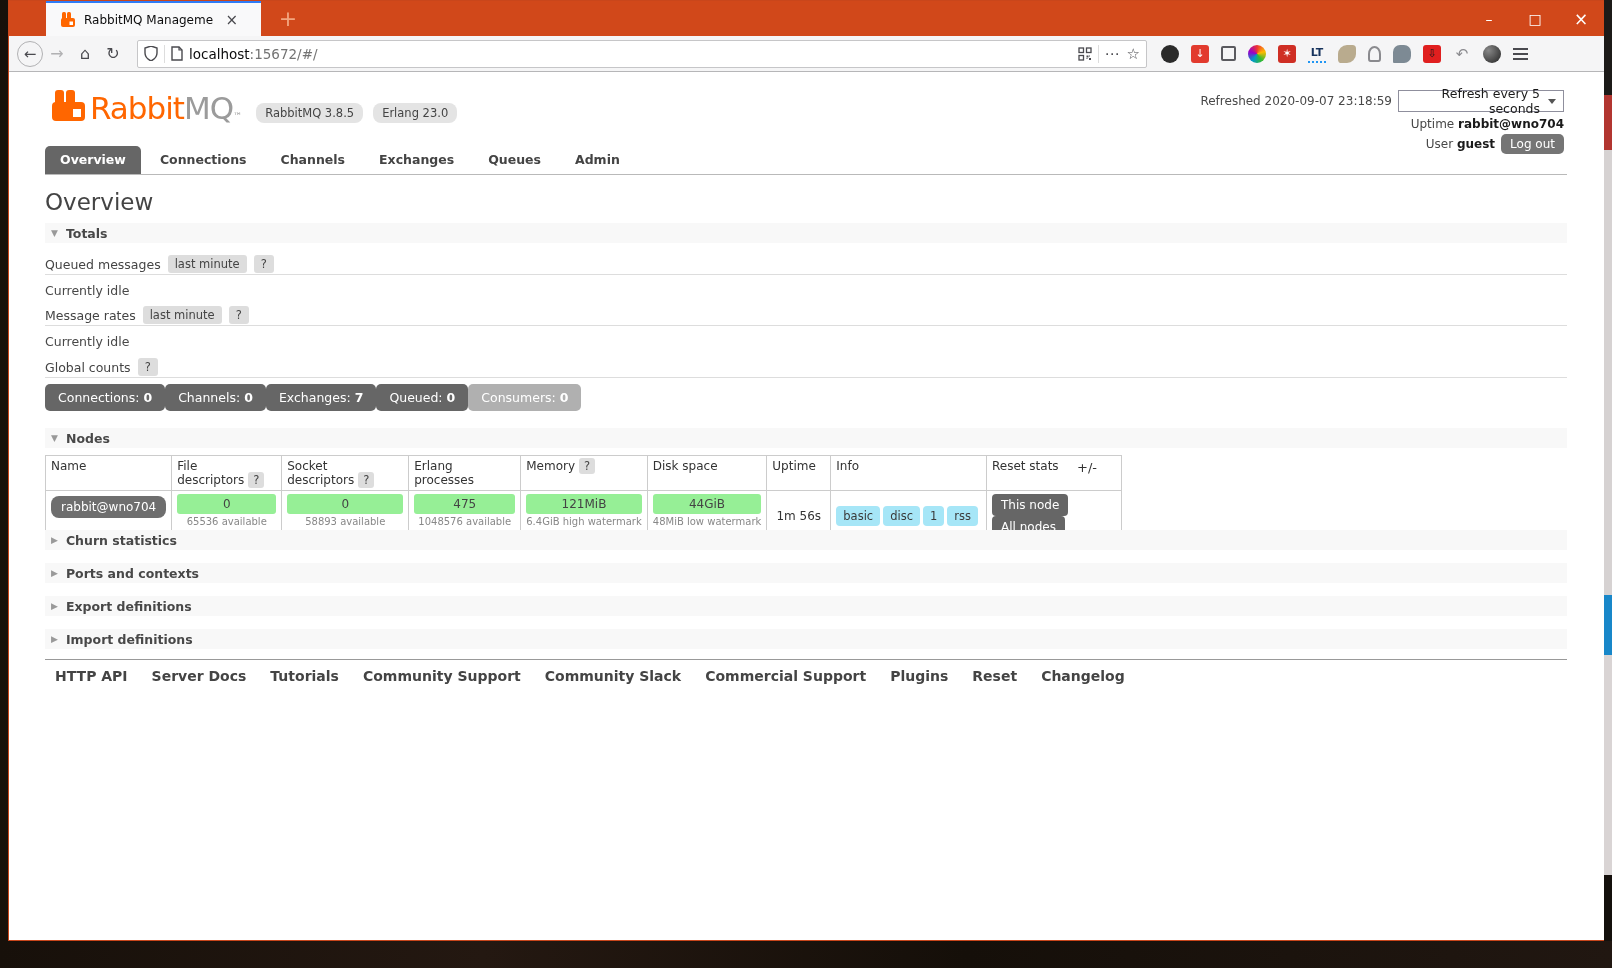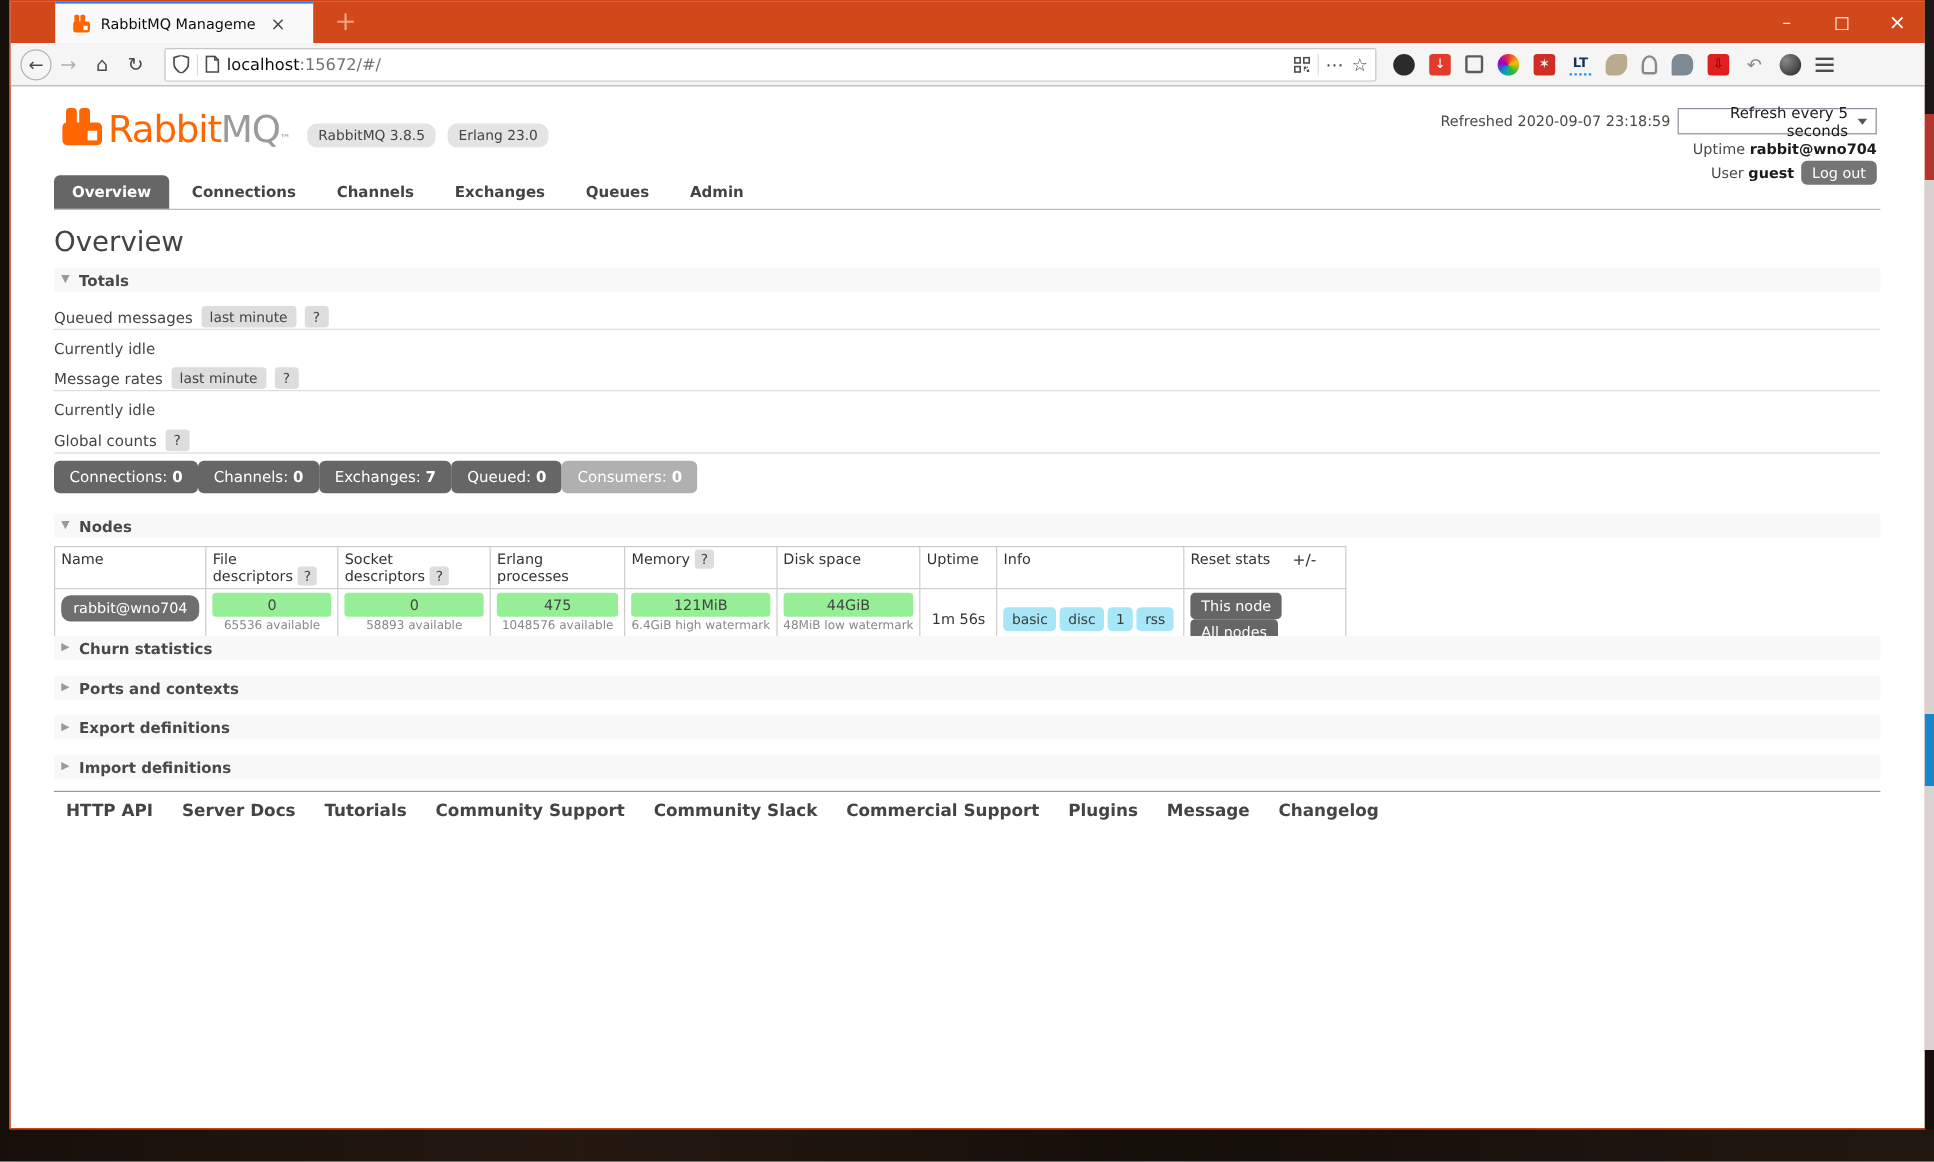--- a/index.html
+++ b/index.html
@@ -340,21 +340,21 @@
 
       <div class="footerhr" style="top:587px"></div>
       <div class="footerlinks" style="top:596px">
         <a href="#">HTTP API</a>
         <a href="#">Server Docs</a>
         <a href="#">Tutorials</a>
         <a href="#">Community Support</a>
         <a href="#">Community Slack</a>
         <a href="#">Commercial Support</a>
         <a href="#">Plugins</a>
-        <a href="#">Message</a>
+        <a href="#">Reset</a>
         <a href="#">Changelog</a>
       </div>
 
     </div>
   </div>
 
   <div class="edge-decor">
     <div class="seg" style="top:0;height:95px;background:#1c1a18"></div>
     <div class="seg" style="top:95px;height:55px;background:#b23530"></div>
     <div class="seg" style="top:150px;height:445px;background:#d6d2d2"></div>

